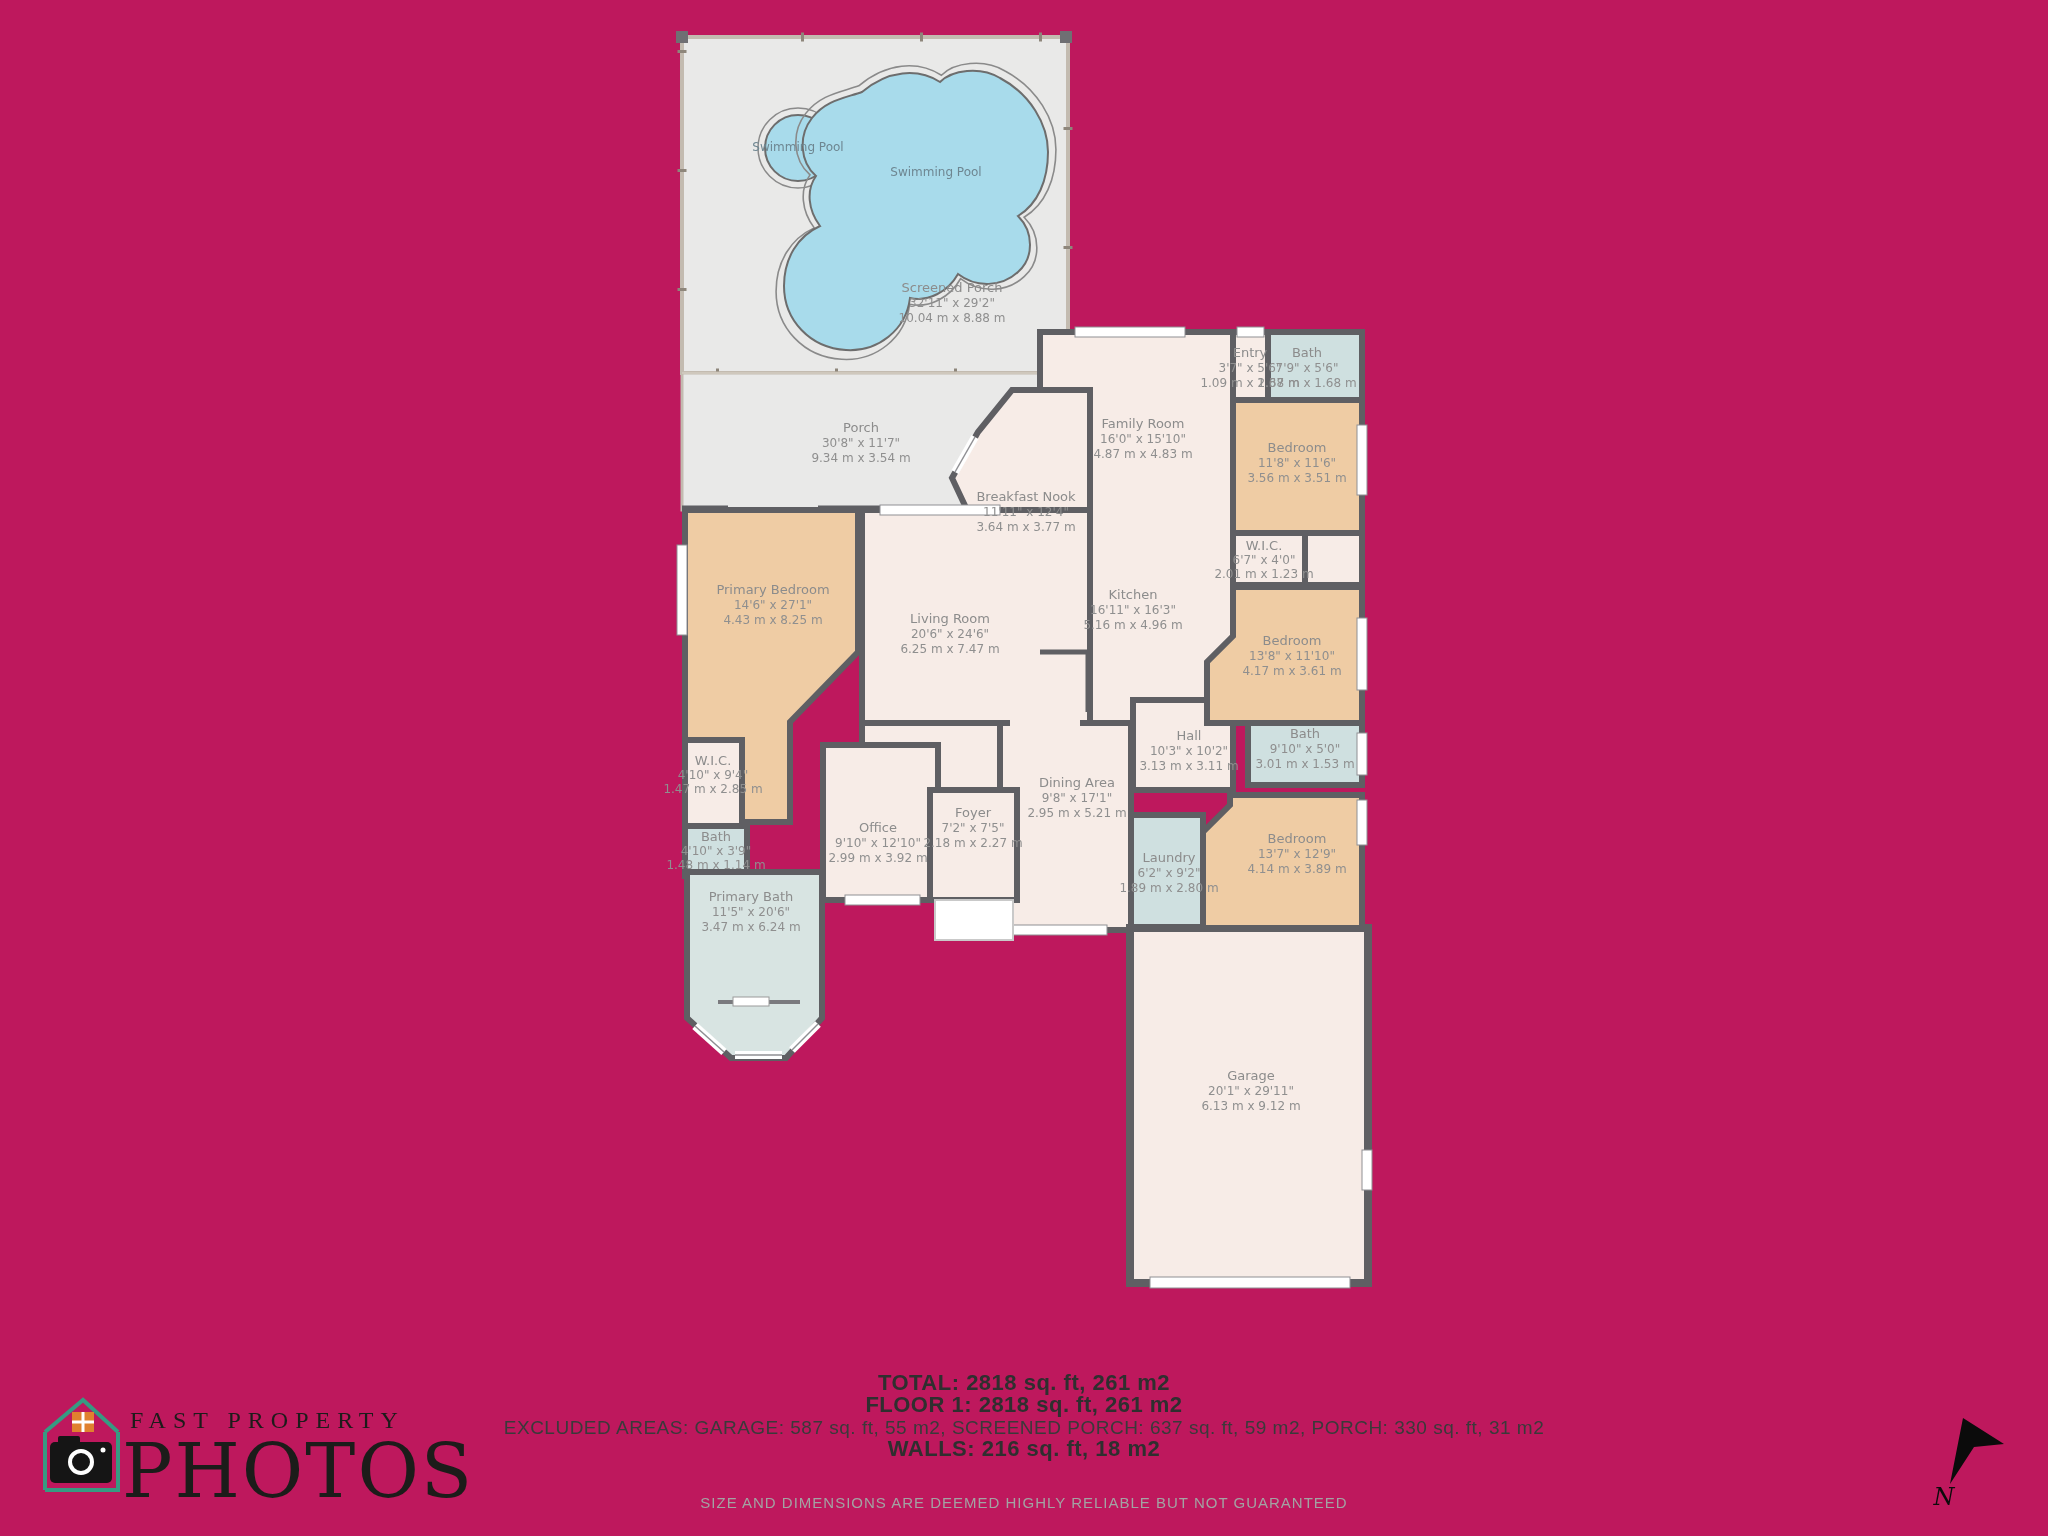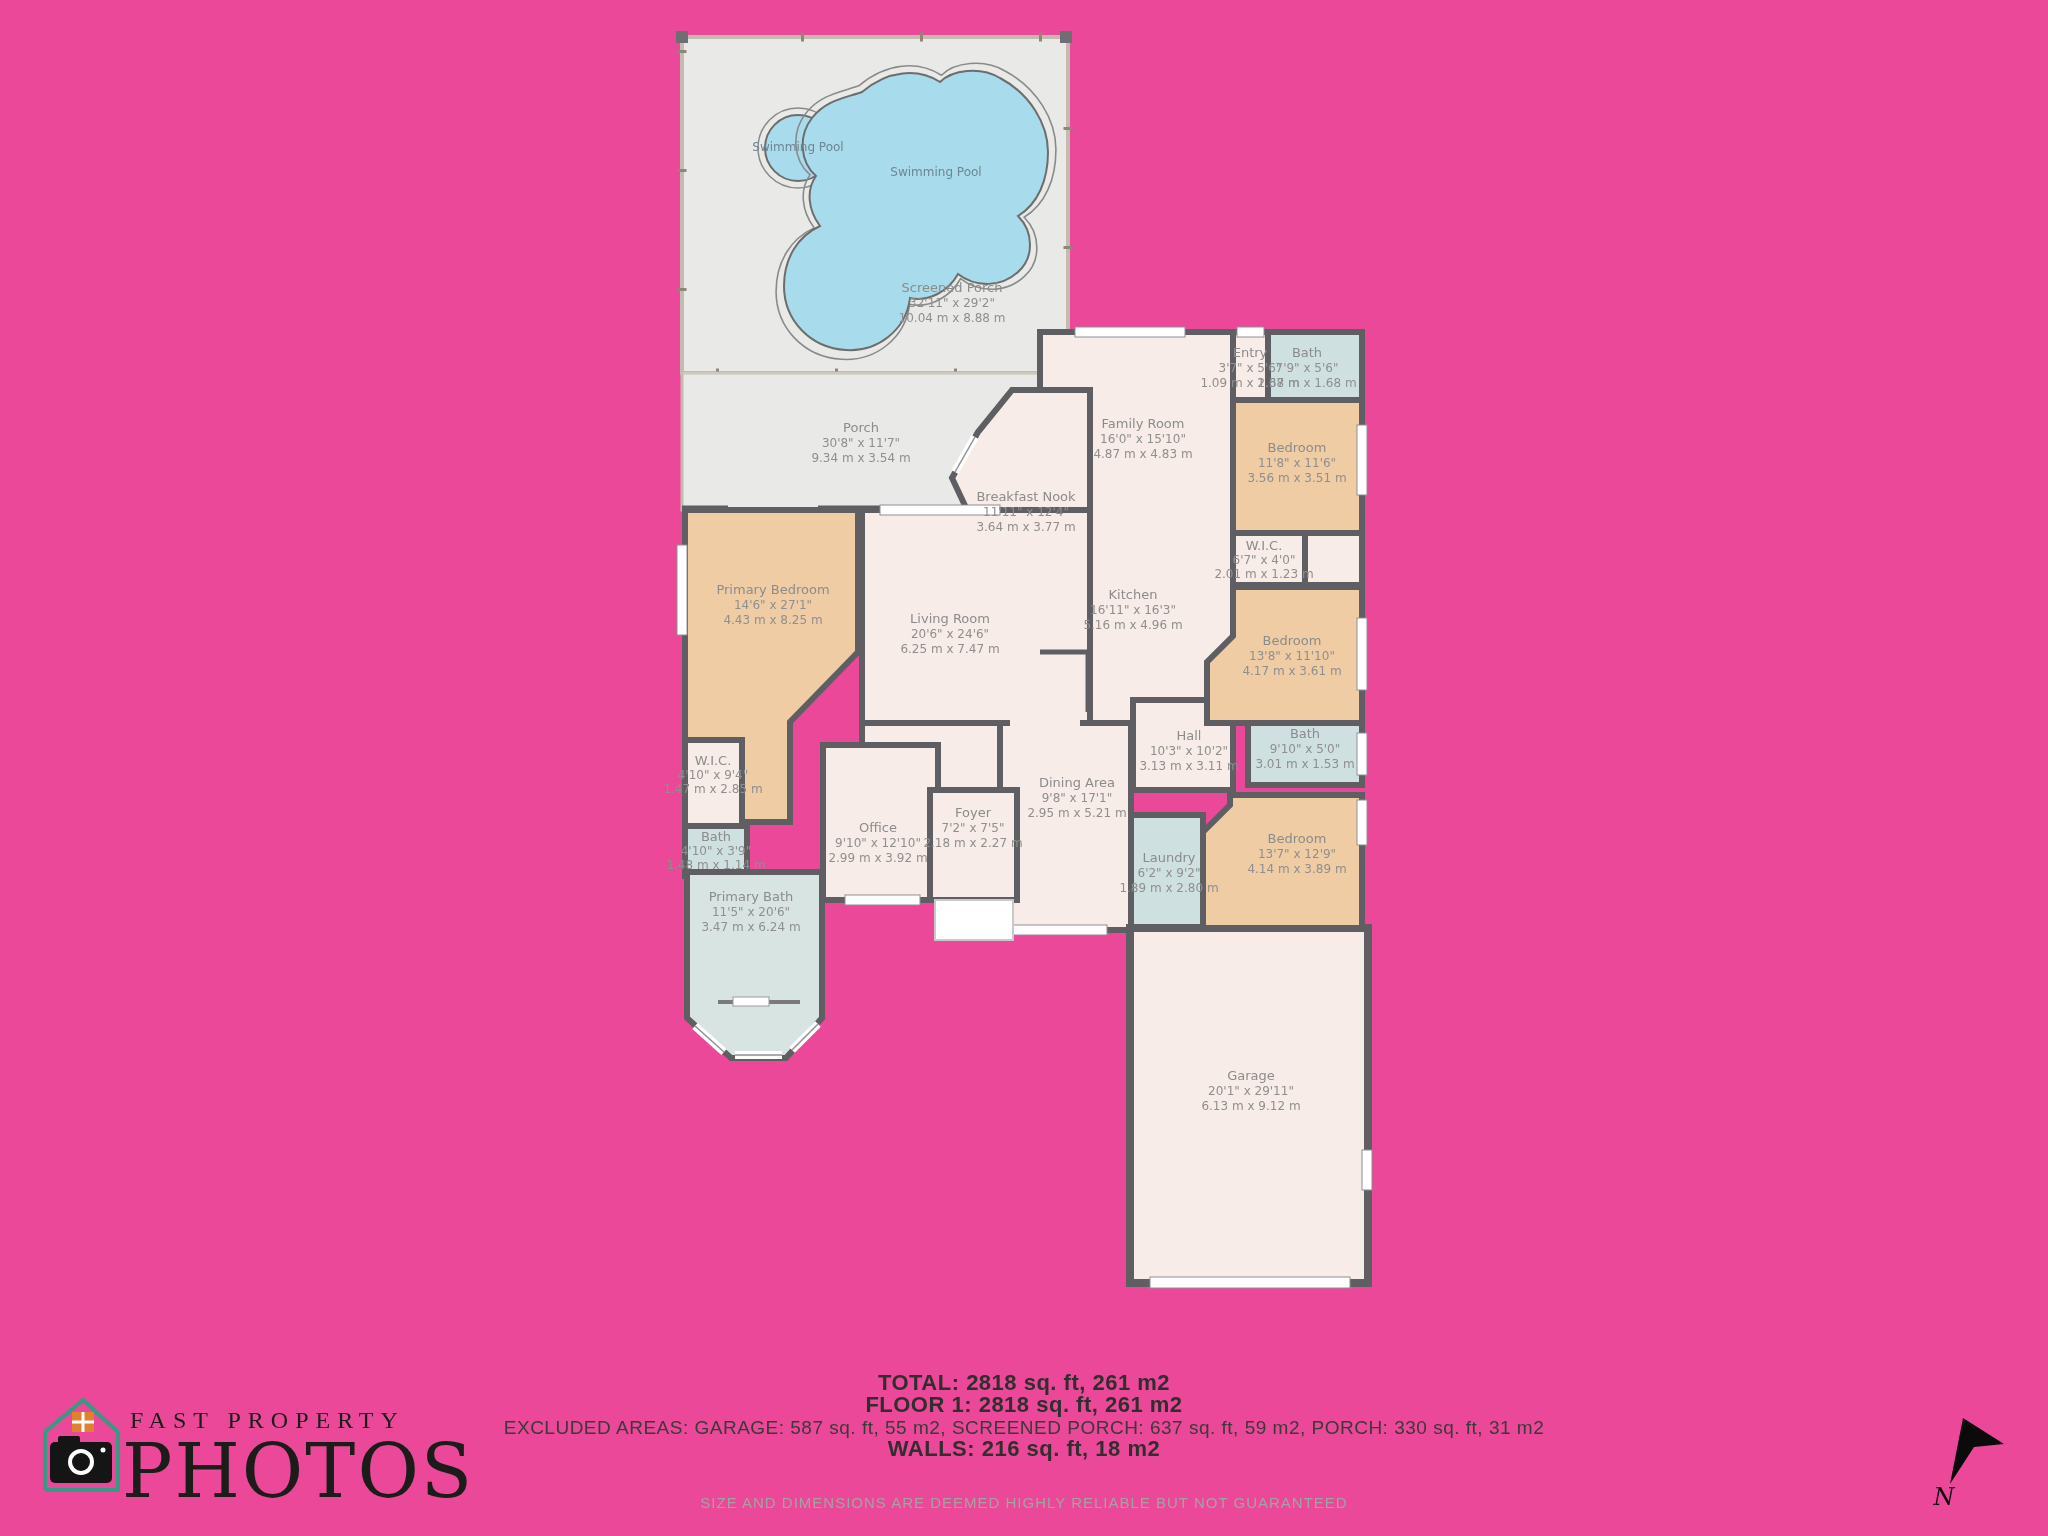--- a/index.html
+++ b/index.html
@@ -1,16 +1,16 @@
 <!DOCTYPE html>
 <html><head>
 <meta charset="utf-8">
 <style>
   html,body{margin:0;padding:0;background:#ffffff;}
-  .scene{position:relative;width:2048px;height:1536px;background:#ec4899;overflow:hidden;}
+  .scene{position:relative;width:2048px;height:1536px;background:#be185d;overflow:hidden;}
   svg{display:block;}
   text{font-family:"DejaVu Sans",sans-serif;}
   .room-name{font-size:13px;fill:#8c8c8c;text-anchor:middle;}
   .room-dim{font-size:12px;fill:#8f8f8f;text-anchor:middle;}
   .pool-label{font-size:12px;fill:#6e8691;text-anchor:middle;}
   .footer-bold{font-family:"Liberation Sans",sans-serif;font-size:22px;font-weight:bold;fill:#2f2f2f;text-anchor:middle;letter-spacing:.5px;}
   .footer-reg{font-family:"Liberation Sans",sans-serif;font-size:19px;fill:#3a3a3a;text-anchor:middle;letter-spacing:.5px;}
   .disclaimer{font-family:"Liberation Sans",sans-serif;font-size:15px;fill:#a3a3a3;text-anchor:middle;letter-spacing:1px;}
   .logo-top{font-family:"Liberation Serif",serif;font-size:24px;letter-spacing:7px;fill:#1c1c1a;}
   .logo-main{font-family:"DejaVu Serif",serif;font-size:75px;letter-spacing:2px;fill:#1c1c1a;}

